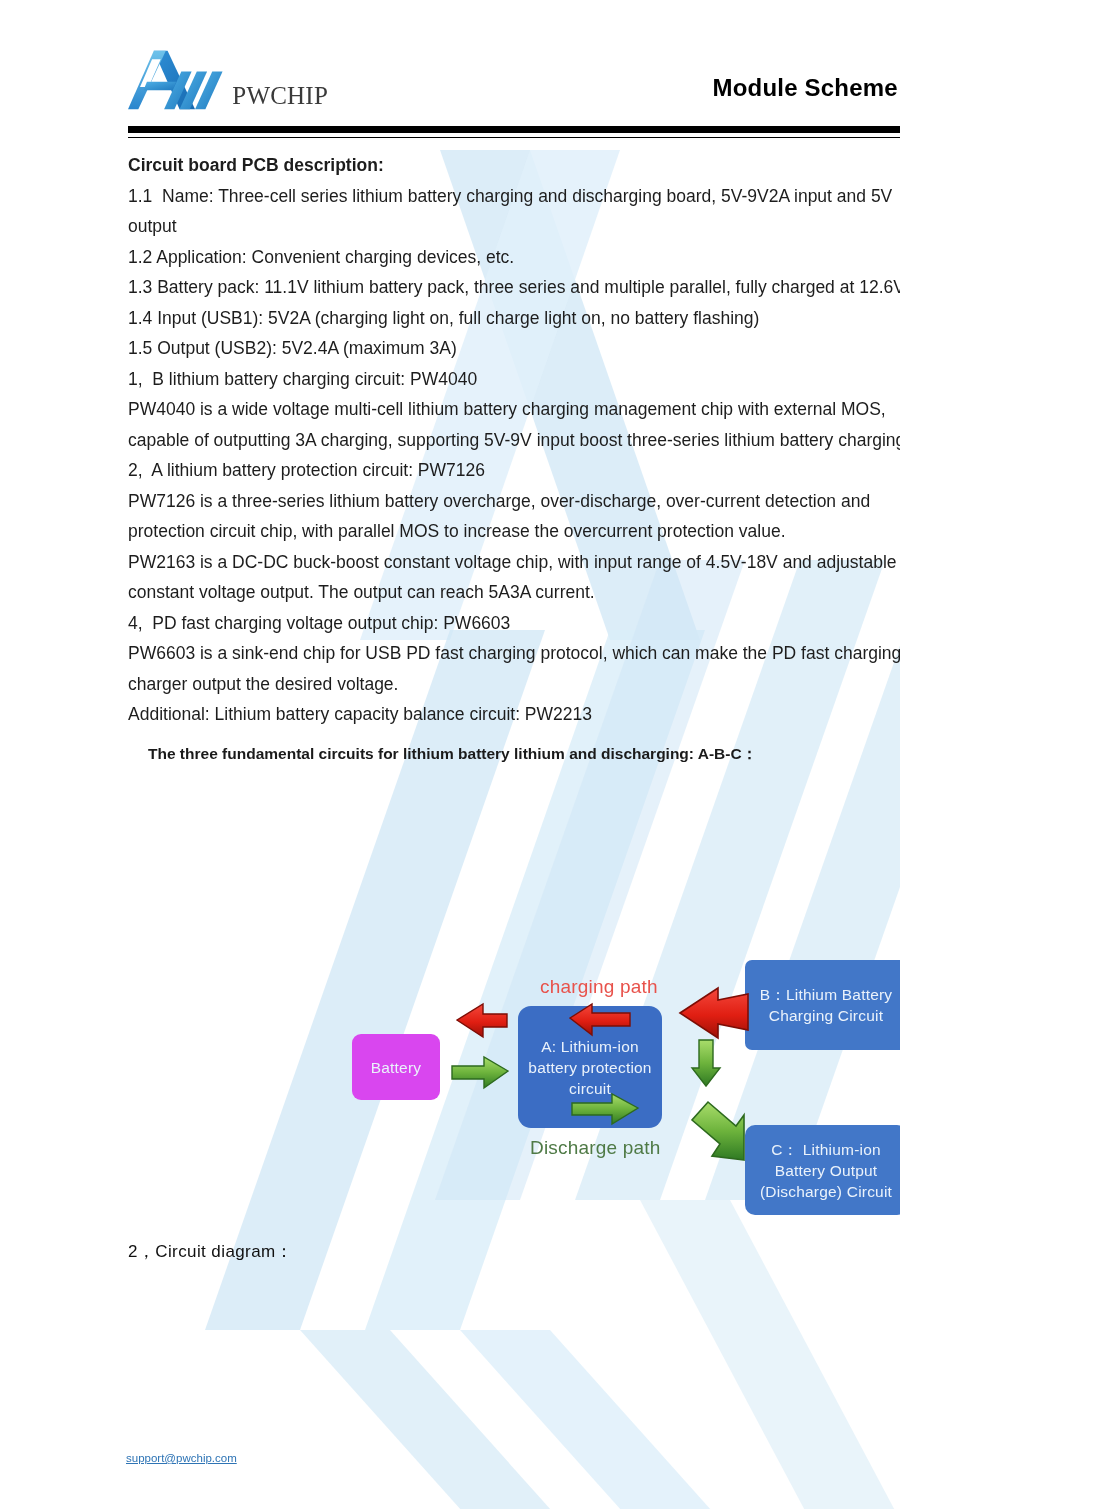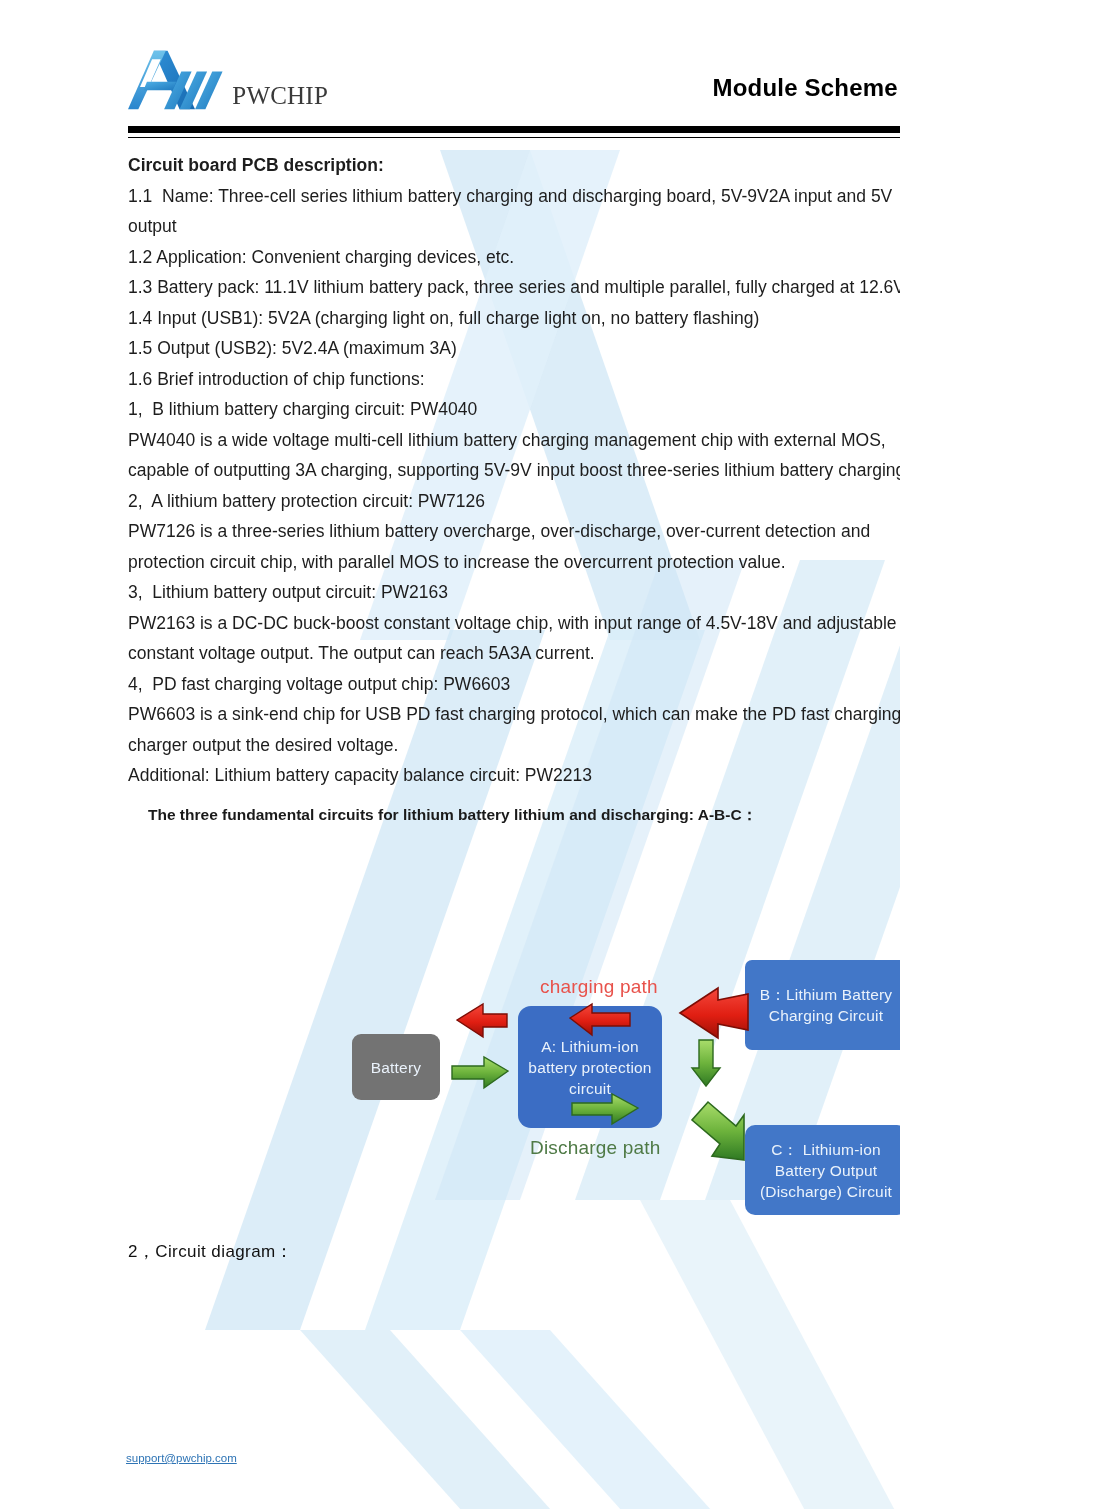--- a/index.html
+++ b/index.html
@@ -131,21 +131,21 @@
     text-align: center;
     font-size: 15.5px;
     line-height: 21px;
     letter-spacing: 0.2px;
     box-sizing: border-box;
     padding: 4px 6px;
   }
   .dbox-battery {
     left: 12px; top: 86px;
     width: 88px; height: 66px;
-    background: #737373;
+    background: #d946ef;
     border-radius: 9px;
   }
   .dbox-a {
     left: 178px; top: 58px;
     width: 144px; height: 122px;
     background: #3b6dc4;
     border-radius: 13px;
   }
   .dbox-b {
     left: 405px; top: 12px;
@@ -265,26 +265,24 @@
   <div class="header-rule"></div>
   <div class="header-rule-thin"></div>
 
   <div class="content">
     <p class="para bold">Circuit board PCB description:</p>
     <p class="para">1.1  Name: Three-cell series lithium battery charging and discharging board, 5V-9V2A input and 5V output</p>
     <p class="para">1.2 Application: Convenient charging devices, etc.</p>
     <p class="para">1.3 Battery pack: 11.1V lithium battery pack, three series and multiple parallel, fully charged at 12.6V</p>
     <p class="para">1.4 Input (USB1): 5V2A (charging light on, full charge light on, no battery flashing)</p>
     <p class="para">1.5 Output (USB2): 5V2.4A (maximum 3A)</p>
-    <p class="para">1.6 Brief introduction of chip functions:</p>
     <p class="para">1,  B lithium battery charging circuit: PW4040</p>
     <p class="para">PW4040 is a wide voltage multi-cell lithium battery charging management chip with external MOS, capable of outputting 3A charging, supporting 5V-9V input boost three-series lithium battery charging.</p>
     <p class="para">2,  A lithium battery protection circuit: PW7126</p>
     <p class="para">PW7126 is a three-series lithium battery overcharge, over-discharge, over-current detection and protection circuit chip, with parallel MOS to increase the overcurrent protection value.</p>
-    <p class="para">3,  Lithium battery output circuit: PW2163</p>
     <p class="para">PW2163 is a DC-DC buck-boost constant voltage chip, with input range of 4.5V-18V and adjustable constant voltage output. The output can reach 5A3A current.</p>
     <p class="para">4,  PD fast charging voltage output chip: PW6603</p>
     <p class="para">PW6603 is a sink-end chip for USB PD fast charging protocol, which can make the PD fast charging charger output the desired voltage.</p>
     <p class="para">Additional: Lithium battery capacity balance circuit: PW2213</p>
     <p class="subtitle">The three fundamental circuits for lithium battery lithium and discharging: A-B-C：</p>
   </div>
 
   <div class="diagram">
 
     <div class="dbox dbox-battery">Battery</div>

